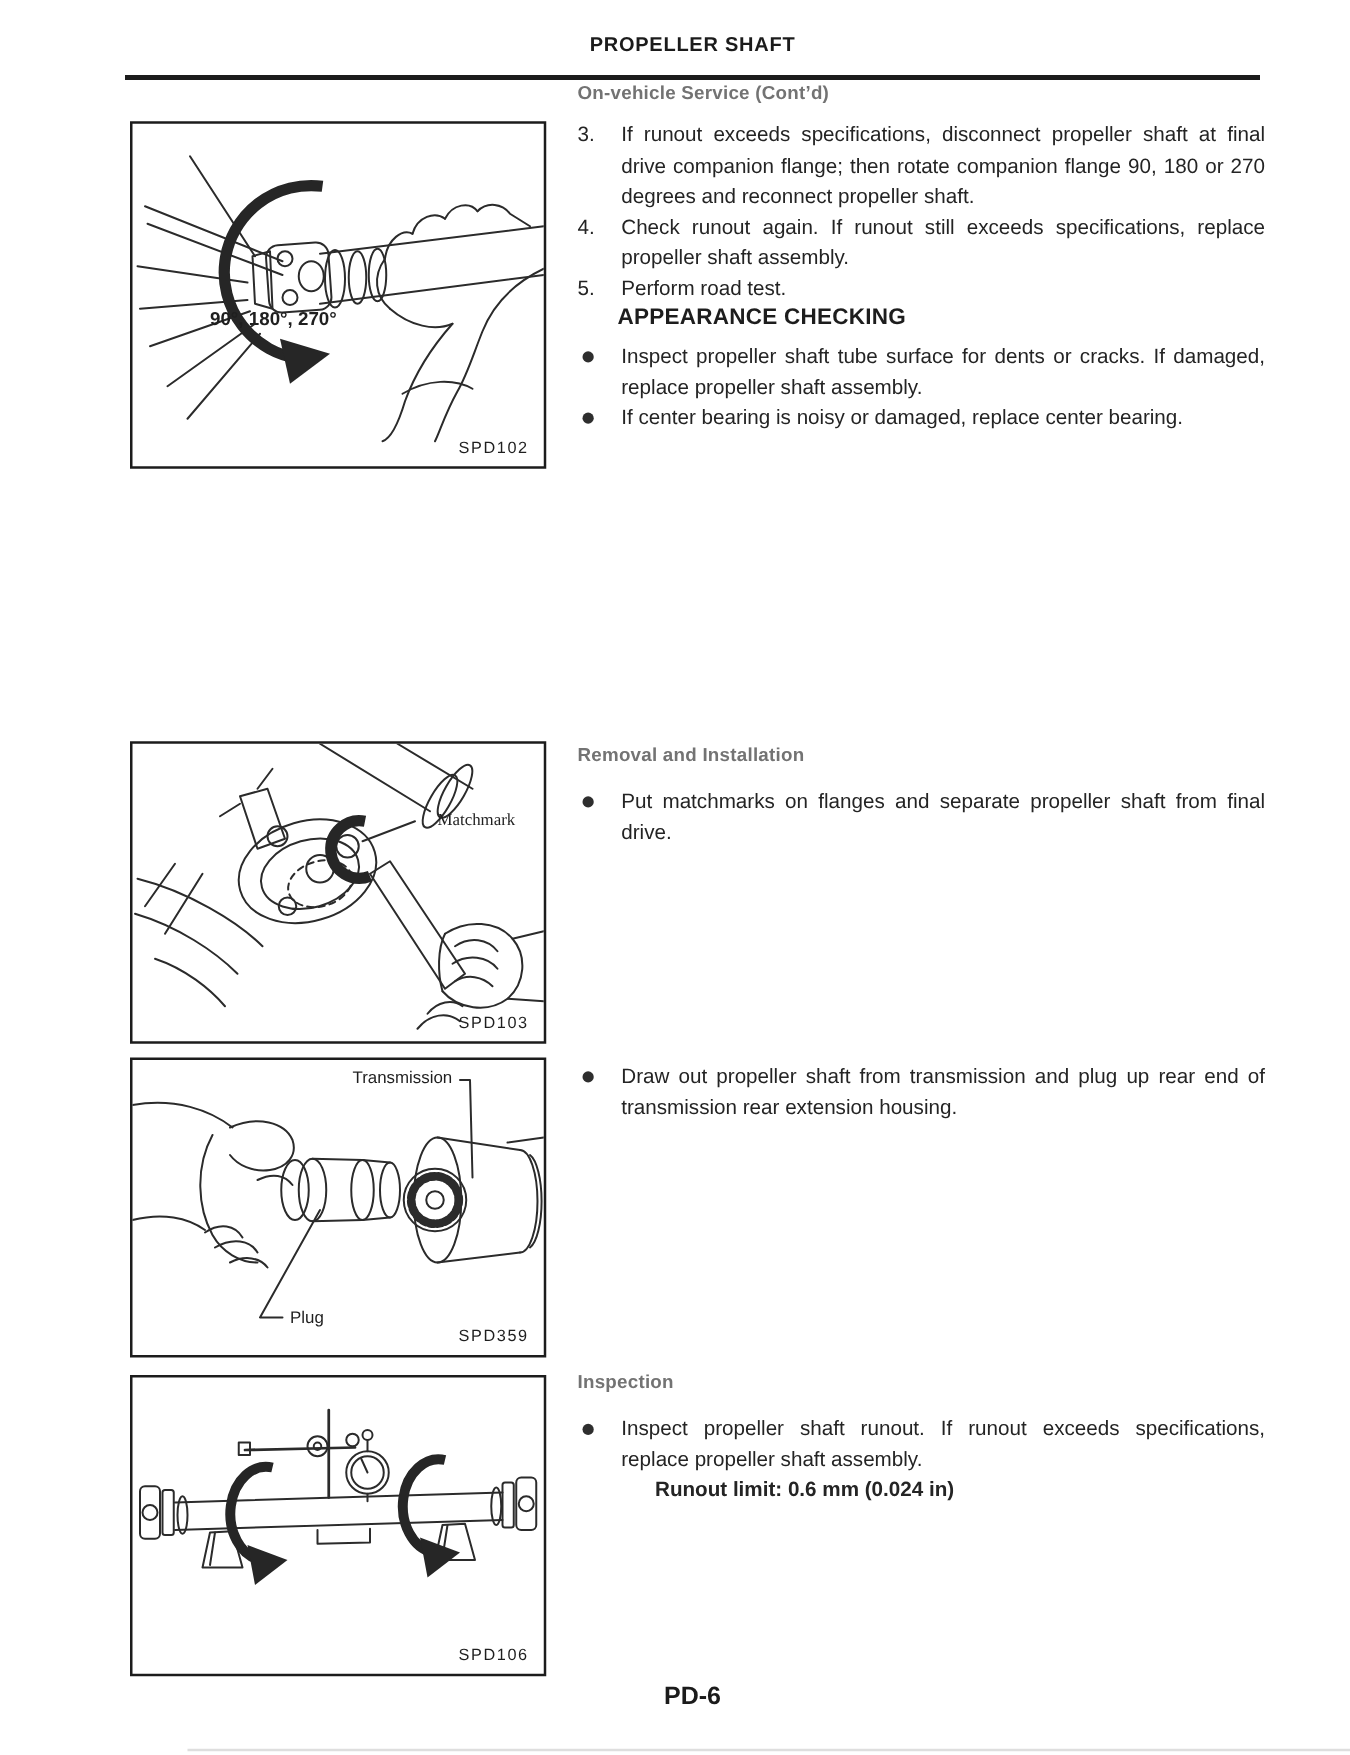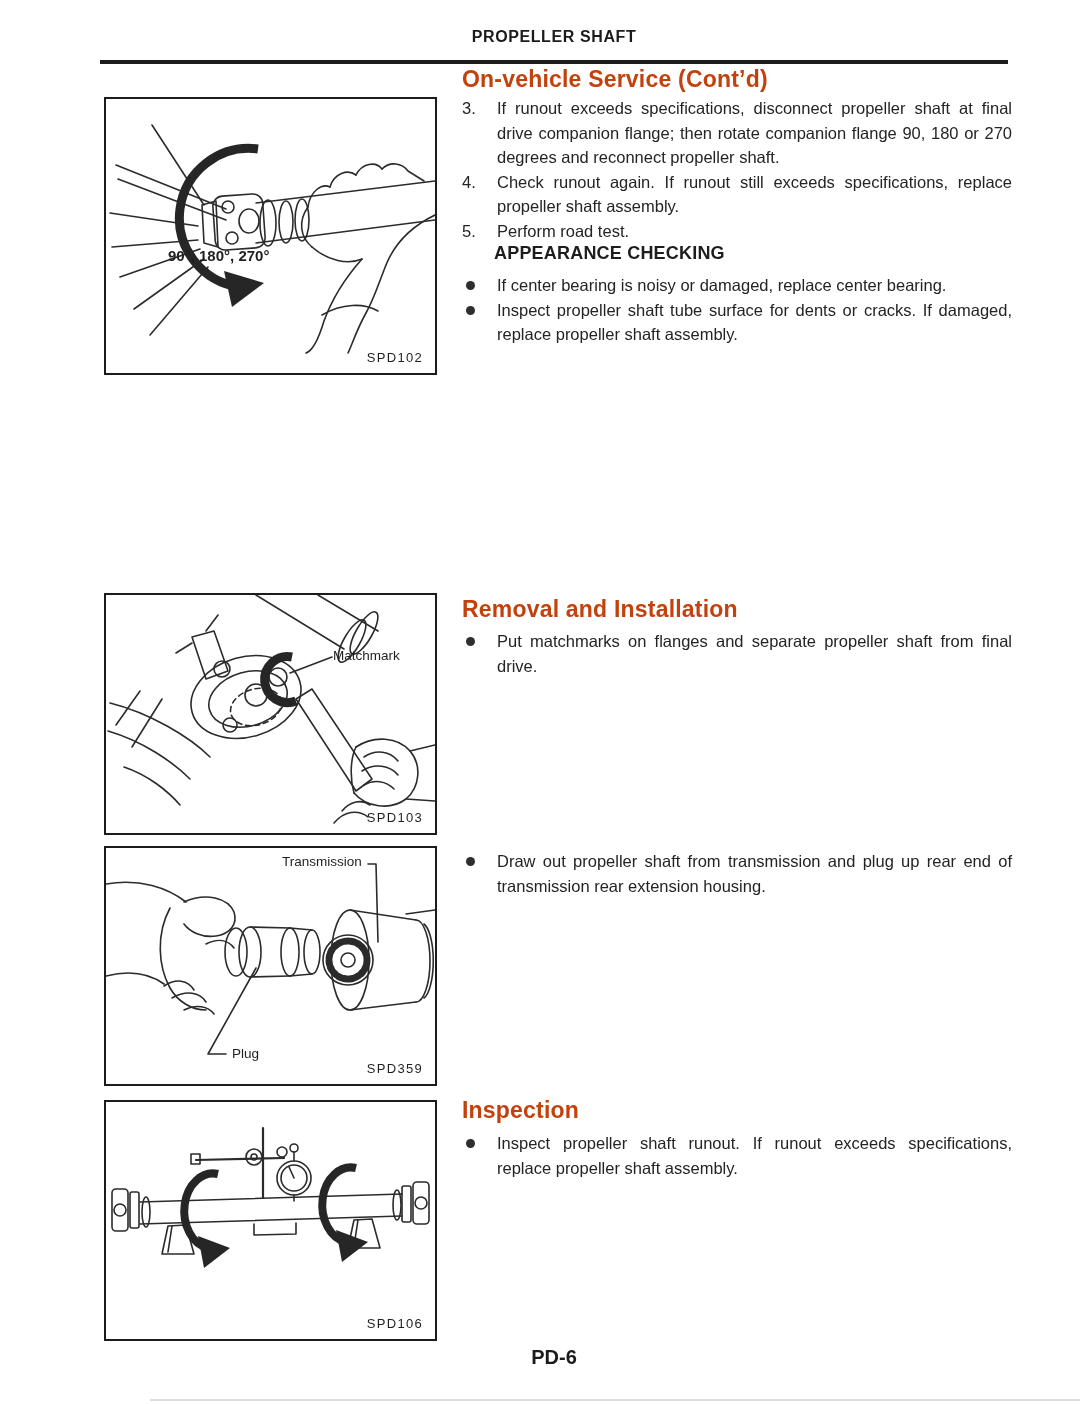--- a/index.html
+++ b/index.html
@@ -31,21 +31,21 @@
     font-size:13px; letter-spacing:1.3px; color:#1f1f1f;
   }
   .figlabel { position:absolute; font-size:13.5px; color:#1f1f1f; white-space:nowrap; }
   .figlabel.bold { font-weight:bold; font-size:15px; }
   .ln  { stroke:#2b2b2b; stroke-width:1.6; fill:none; stroke-linecap:round; stroke-linejoin:round; }
   .ln2 { stroke:#2b2b2b; stroke-width:2.2; fill:none; stroke-linecap:round; }
   .thick { stroke:#262626; fill:none; }
   .fillDark { fill:#262626; stroke:none; }
   
   .tblock { position:absolute; left:462px; width:550px; }
-  .h1 { font-size:23px; font-weight:bold; color:#c2410c; letter-spacing:0.2px; }
+  .h1 { font-size:15px; font-weight:bold; color:#737373; letter-spacing:0.2px; }
   .h2 { font-size:18px;  font-weight:bold; color:#1d1d1d; letter-spacing:0.2px; }
   .body-txt { font-size:16.5px; line-height:24.5px; color:#242424; }
   .step, .bullet { display:flex; }
   .step .num { width:35px; flex:none; }
   .step .txt, .bullet .txt { flex:1; text-align:justify; }
   .bullet .mark { width:35px; flex:none; position:relative; }
   .dot {
     position:absolute; left:4px; top:8px; width:9px; height:9px;
     border-radius:50%; background:#2e2e2e;
   }
@@ -146,21 +146,21 @@
       <path d="M256 176 C268 168 284 170 292 180"></path>
       <path d="M258 190 C268 184 280 186 288 194"></path>
       <path d="M250 152 C244 164 244 184 248 198"></path>
       <path d="M304 156 L329 150"></path>
         <path d="M300 204 L329 206"></path>
       <path d="M236 216 C244 206 256 204 264 210"></path>
       <path d="M228 228 C238 216 252 214 262 222"></path>
     </g>
     <path class="ln" d="M184 78 L226 62"></path>
   </svg>
-  <span class="figlabel" style="left:227px; top:53px;">Matchmark</span>
+  <span class="figlabel" style="left:244px; top:53px;font-family:Liberation Serif, serif;">Matchmark</span>
   <span class="figcap">SPD103</span>
 </div>
 
 <div class="figbox" style="top:846px; height:240px;">
   <svg viewBox="0 0 329 236">
     <g class="ln">
       <path d="M0 36 C34 30 62 40 80 54"></path>
       <path d="M0 128 C24 122 44 126 58 136"></path>
       <path d="M78 54 C100 44 122 50 128 64 C132 76 124 86 110 88 C96 90 84 84 78 76"></path>
       <path d="M64 60 C50 86 52 118 64 140 C72 154 86 162 100 162"></path>
@@ -260,28 +260,28 @@
   </div>
 </div>
 
 <div class="tblock h2" style="top:243px;margin-left:32px;">APPEARANCE CHECKING</div>
 
 <div class="tblock body-txt" style="top:273px;">
   <div class="bullet">
     <span class="mark">
         <span class="dot"></span>
       </span>
+    <span class="txt">Inspect propeller shaft tube surface for dents or cracks. If damaged, replace propeller shaft assembly.</span>
+  </div>
+  <div class="bullet">
+    <span class="mark">
+        <span class="dot"></span>
+      </span>
     <span class="txt">If center bearing is noisy or damaged, replace center bearing.</span>
   </div>
-  <div class="bullet">
-    <span class="mark">
-        <span class="dot"></span>
-      </span>
-    <span class="txt">Inspect propeller shaft tube surface for dents or cracks. If damaged, replace propeller shaft assembly.</span>
-  </div>
 </div>
 
 <div class="tblock h1" style="top:596px;">Removal and Installation</div>
 
 <div class="tblock body-txt" style="top:629px;">
   <div class="bullet">
     <span class="mark">
         <span class="dot"></span>
       </span>
     <span class="txt">Put matchmarks on flanges and separate propeller shaft from final drive.</span>
@@ -298,17 +298,21 @@
 </div>
 
 <div class="tblock h1" style="top:1097px;">Inspection</div>
 
 <div class="tblock body-txt" style="top:1131px;">
   <div class="bullet">
     <span class="mark">
         <span class="dot"></span>
       </span>
     <span class="txt">Inspect propeller shaft runout. If runout exceeds specifications, replace propeller shaft assembly.</span>
+  </div>
+  <div style="display:flex;">
+    <span class="mark" style="width:35px; flex:none;"></span>
+    <span class="spec">Runout limit: 0.6 mm (0.024 in)</span>
   </div>
 </div>
 
 <div class="page-num">PD-6</div>
 <div class="scan-edge"></div>
 
 </body></html>

